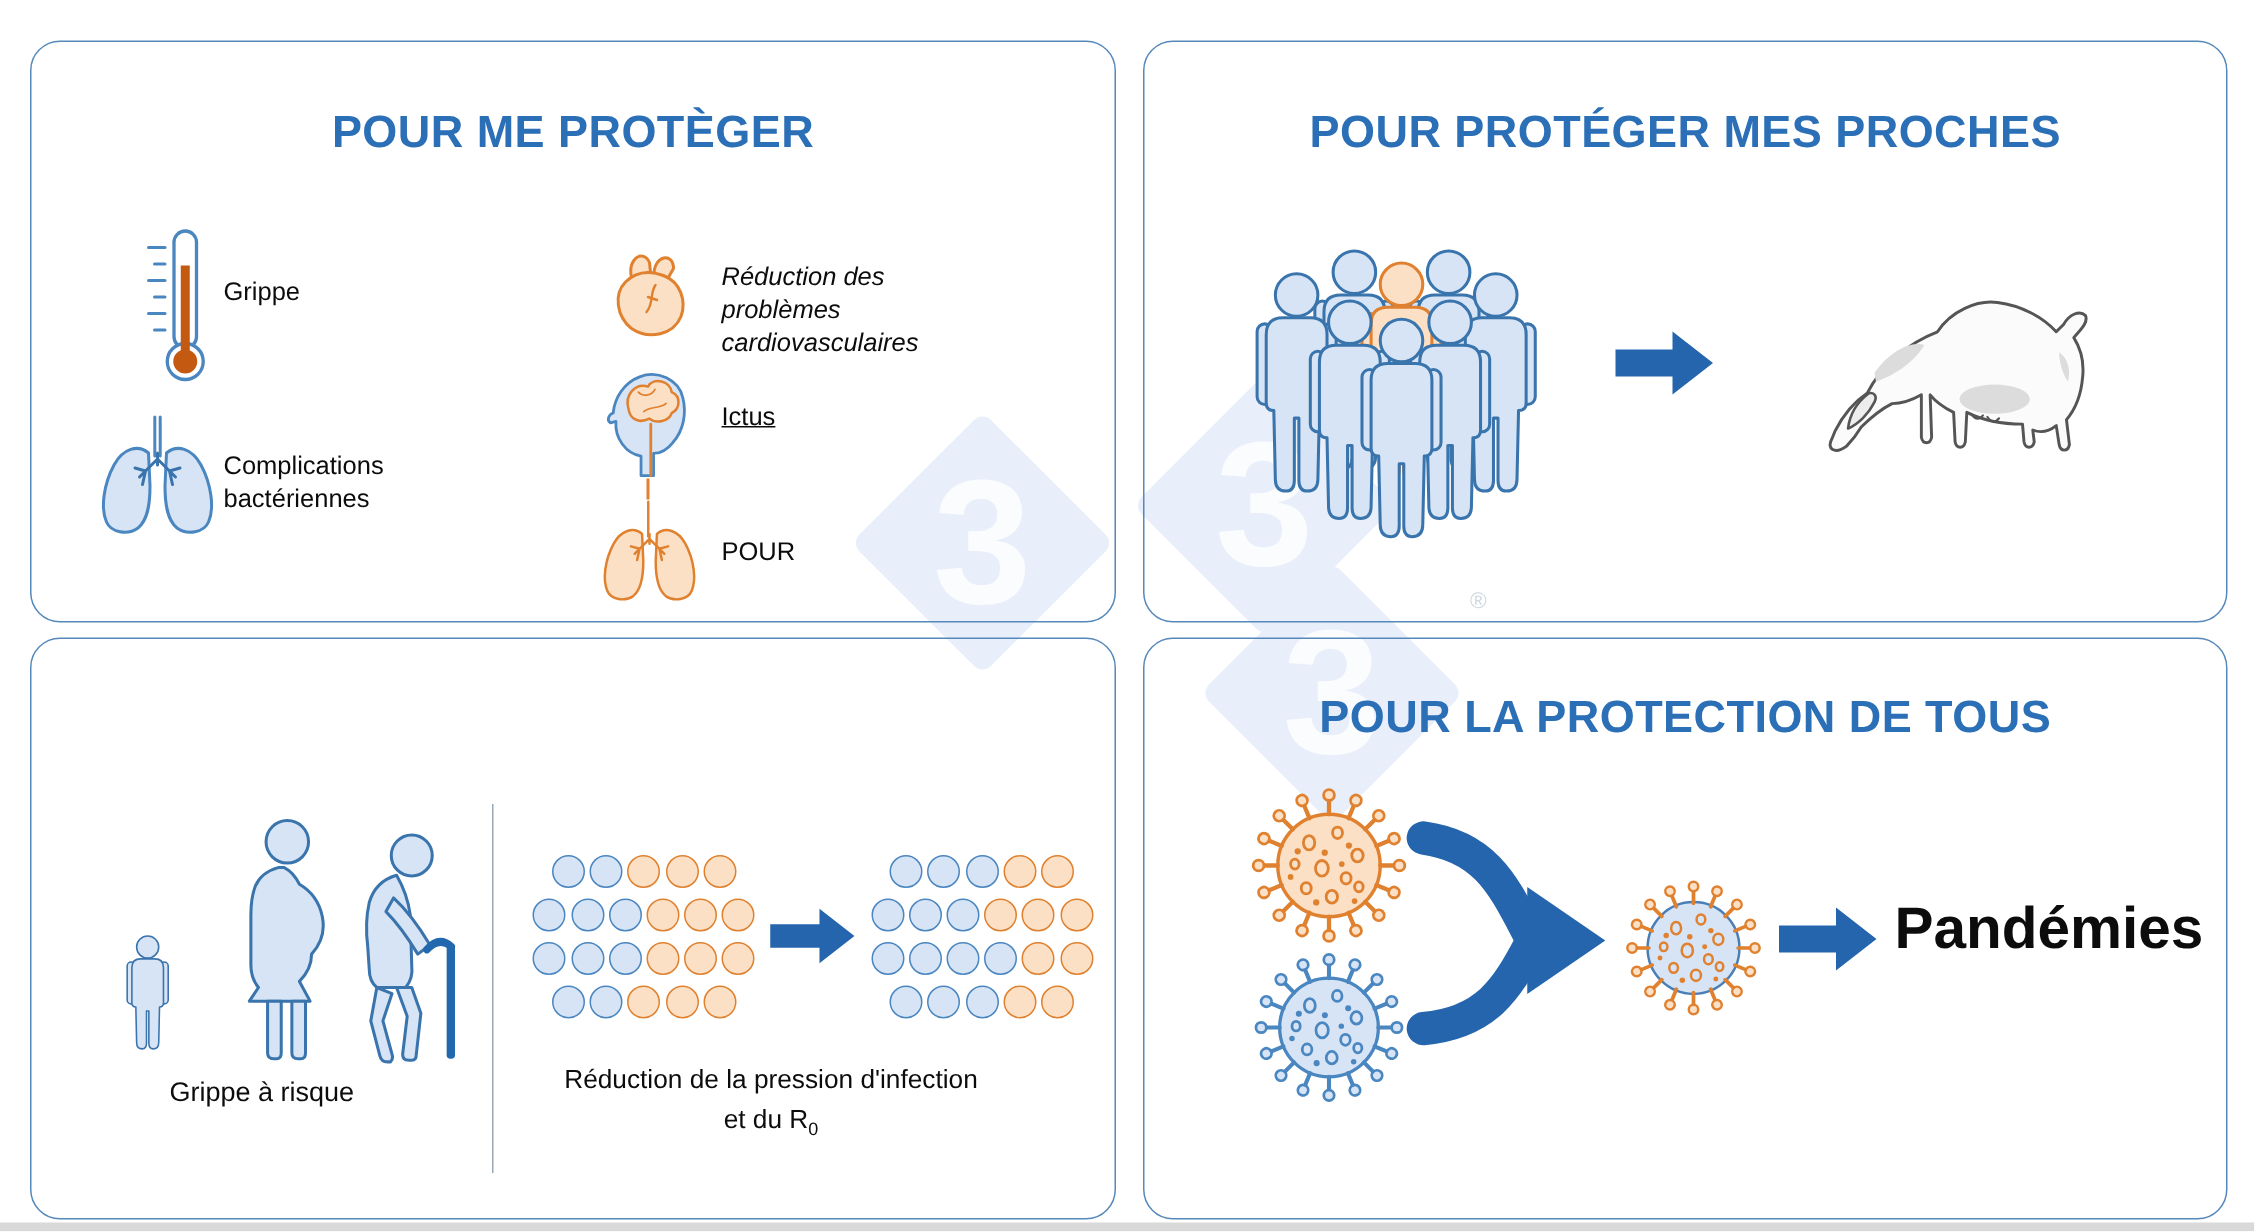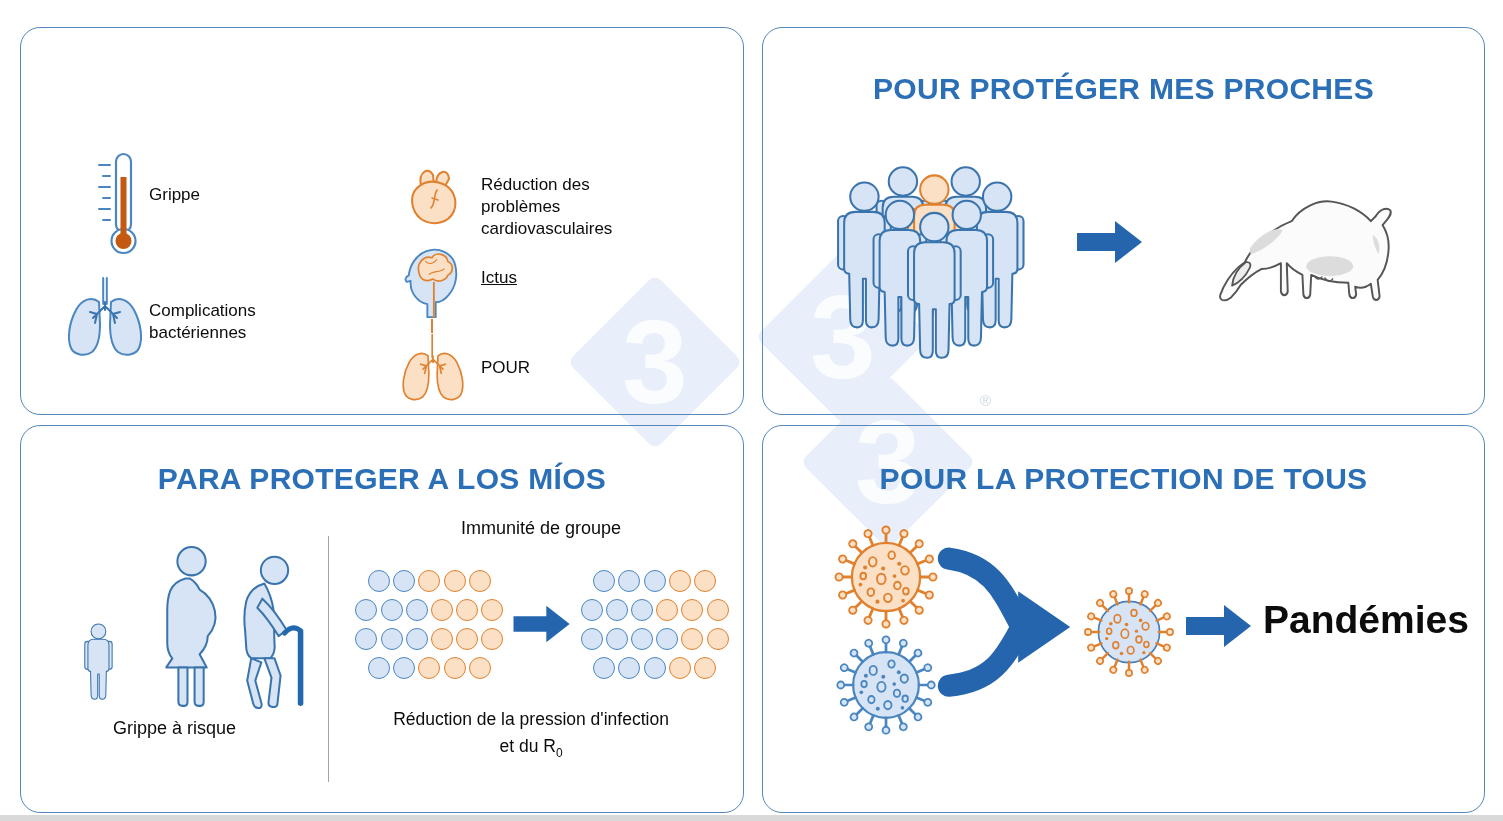--- a/index.html
+++ b/index.html
@@ -31,21 +31,21 @@
 
   .label{font-size:17px;line-height:22px;}
   .bold-label{font-size:39px;font-weight:bold;}
 
   
   .p1-icon-therm{left:68px;top:123px;}
   .p1-label-grippe{left:128px;top:156px;}
   .p1-icon-lungs-b{left:38px;top:248px;}
   .p1-label-compl{left:128px;top:272px;width:180px;}
   .p1-icon-heart{left:378px;top:132px;}
-  .p1-label-cardio{left:460px;top:146px;width:190px;}
+  .p1-label-cardio{left:460px;top:146px;width:190px;font-style:italic;}
   .p1-icon-head{left:380px;top:213px;}
   .p1-label-ictus{left:460px;top:239px;text-decoration:underline;}
   .p1-icon-lungs-o{left:374px;top:302px;}
   .p1-label-mpoc{left:460px;top:329px;}
   .p1-connector{left:410px;top:291px;width:2px;height:14px;background:var(--orange-stroke);}
 
   
   .p2-crowd{left:64px;top:118px;}
   .p2-arrow{left:314px;top:192px;}
   .p2-pig{left:428px;top:158px;}
@@ -54,21 +54,21 @@
   .p3-figures{left:40px;top:118px;}
   .p3-risk-label{left:0;top:292px;width:307px;text-align:center;font-size:18px;}
   .p3-divider{left:307px;top:110px;width:1px;height:246px;background:var(--divider);}
   .p3-imm-title{left:320px;top:92px;width:400px;text-align:center;font-size:18px;}
   .p3-grids{left:322px;top:140px;width:398px;display:flex;align-items:center;justify-content:center;gap:8px;}
   .dotgrid{display:flex;flex-direction:column;}
   .dot-row{display:flex;justify-content:center;margin:3.5px 0;}
   .dot{width:20px;height:20px;border-radius:50%;border:1.8px solid;margin:0 1.6px;}
   .dot-blue{background:var(--blue-fill);border-color:var(--blue-stroke);}
   .dot-orange{background:var(--orange-fill);border-color:var(--orange-stroke);}
-  .p3-caption{left:290px;top:280px;width:440px;text-align:center;font-size:17.5px;line-height:27px;}
+  .p3-caption{left:273px;top:280px;width:440px;text-align:center;font-size:17.5px;line-height:27px;}
   .p3-caption sub{font-size:12px;}
 
   
   .p4-virus-orange{left:68px;top:96px;}
   .p4-virus-blue{left:70px;top:206px;}
   .p4-merge{left:182px;top:112px;}
   .p4-virus-hybrid{left:318px;top:158px;}
   .p4-arrow{left:420px;top:178px;}
   .p4-pandemics{left:500px;top:172px;}
   .p4-caption{left:40px;top:312px;width:640px;text-align:center;font-size:17.5px;line-height:25px;}
@@ -154,20 +154,21 @@
     <div class="wm-diamond wm-b">
         <span>3</span>
       </div>
     <div class="wm-diamond wm-c">
         <span>3</span>
       </div>
     <span class="wm-reg">®</span>
   </div>
 
   <section class="panel panel-tl">
+    <h2 class="panel-title">POUR ME PROTÈGER</h2>
 
     <svg class="abs p1-icon-therm" width="58" height="106" viewBox="0 0 58 106">
       <g stroke="var(--blue-stroke)" stroke-width="2">
         <line x1="10" y1="14" x2="21" y2="14"></line>
           <line x1="14" y1="25" x2="21" y2="25"></line>
         <line x1="10" y1="36" x2="21" y2="36"></line>
           <line x1="14" y1="47" x2="21" y2="47"></line>
         <line x1="10" y1="58" x2="21" y2="58"></line>
           <line x1="14" y1="69" x2="21" y2="69"></line>
       </g>
@@ -240,21 +241,20 @@
       <path d="M33,104 C38,94 46,84 55,78 C64,60 82,44 103,36 C112,22 130,14 144,16 C160,18 175,26 184,36 L189,31 C193,24 200,21 204,25 C206,30 200,35 196,40 C201,48 203,58 202,67 C201,79 197,89 191,96 L193,113 C192,118 187,118 186,113 L184,100 C179,104 173,105 168,103 L169,111 C168,116 163,116 162,111 L161,99 C147,99 133,96 123,91 L122,111 C121,116 116,116 115,111 L114,91 C108,88 102,84 98,79 L99,108 C98,113 93,113 92,108 L92,79 C85,83 78,85 72,85 C64,89 57,95 51,101 C48,106 45,110 41,114 C33,120 27,116 31,109 Z" fill="#fbfbfb" stroke="#555" stroke-width="2"></path>
       <path d="M60,64 C70,50 84,42 94,45 C87,57 73,66 61,70 Z" fill="#dcdcdc"></path>
       <ellipse cx="142" cy="82" rx="24" ry="10" fill="#dcdcdc"></ellipse>
       <path d="M186,50 C192,54 194,62 192,70 C188,64 186,56 186,50 Z" fill="#dcdcdc"></path>
       <path d="M56,78 C48,84 43,93 42,102 C49,99 56,92 60,84 C62,80 60,77 56,78 Z" fill="#ededed" stroke="#555" stroke-width="1.8"></path>
       <path d="M126,92 q4,6 8,1 M137,94 q4,6 8,1" fill="none" stroke="#555" stroke-width="1.4"></path>
     </svg>
   </section>
 
   <section class="panel panel-bl">
-    <h2 class="panel-title">PARA PROTEGER A LOS MÍOS</h2>
 
     <svg class="abs p3-figures" width="255" height="172" viewBox="0 0 250 170">
       <use href="#person" class="person-blue" transform="translate(36,116) scale(0.52)"></use>
       <g transform="translate(78,4)" class="person-blue" stroke-width="2">
         <circle cx="50" cy="13" r="14"></circle>
         <path d="M44,30 Q33,33 29,42 Q26,50 26,61 L26,94 Q26,103 31,109 L25,118 L65,118 L58,105 Q66,97 66,87 Q76,76 73,62 Q70,48 58,41 Q54,33 48,30 Z"></path>
         <path d="M37,118 L37,152 Q37,156 41,156 L43,156 Q46,156 46,152 L46,118 Z"></path>
         <path d="M53,118 L53,152 Q53,156 57,156 L59,156 Q62,156 62,152 L62,118 Z"></path>
       </g>
       <g transform="translate(150,8)" class="person-blue" stroke-width="2">
@@ -264,21 +264,20 @@
         <path d="M37,105 L33,127 L39,150 Q40,154 44,154 L46,154 Q48,152 47,149 L41,127 L47,109 Z"></path>
         <path d="M50,105 L57,124 L54,149 Q54,153 58,153 L60,153 Q63,153 63,149 L66,122 L60,105 Z"></path>
         <path d="M70,80 Q78,71 86,78" fill="none" stroke="var(--cane)" stroke-width="5"></path>
         <rect x="83" y="77" width="5.5" height="75" rx="2.5" fill="var(--cane)" stroke="none"></rect>
       </g>
     </svg>
     <div class="abs p3-risk-label">Grippe à risque</div>
 
     <div class="abs p3-divider"></div>
 
-    <div class="abs p3-imm-title">Immunité de groupe</div>
 
     <div class="abs p3-grids">
       <div class="dotgrid">
           <div class="dot-row">
             <span class="dot dot-blue"></span>
             <span class="dot dot-blue"></span>
             <span class="dot dot-orange"></span>
             <span class="dot dot-orange"></span>
             <span class="dot dot-orange"></span>
           </div>

